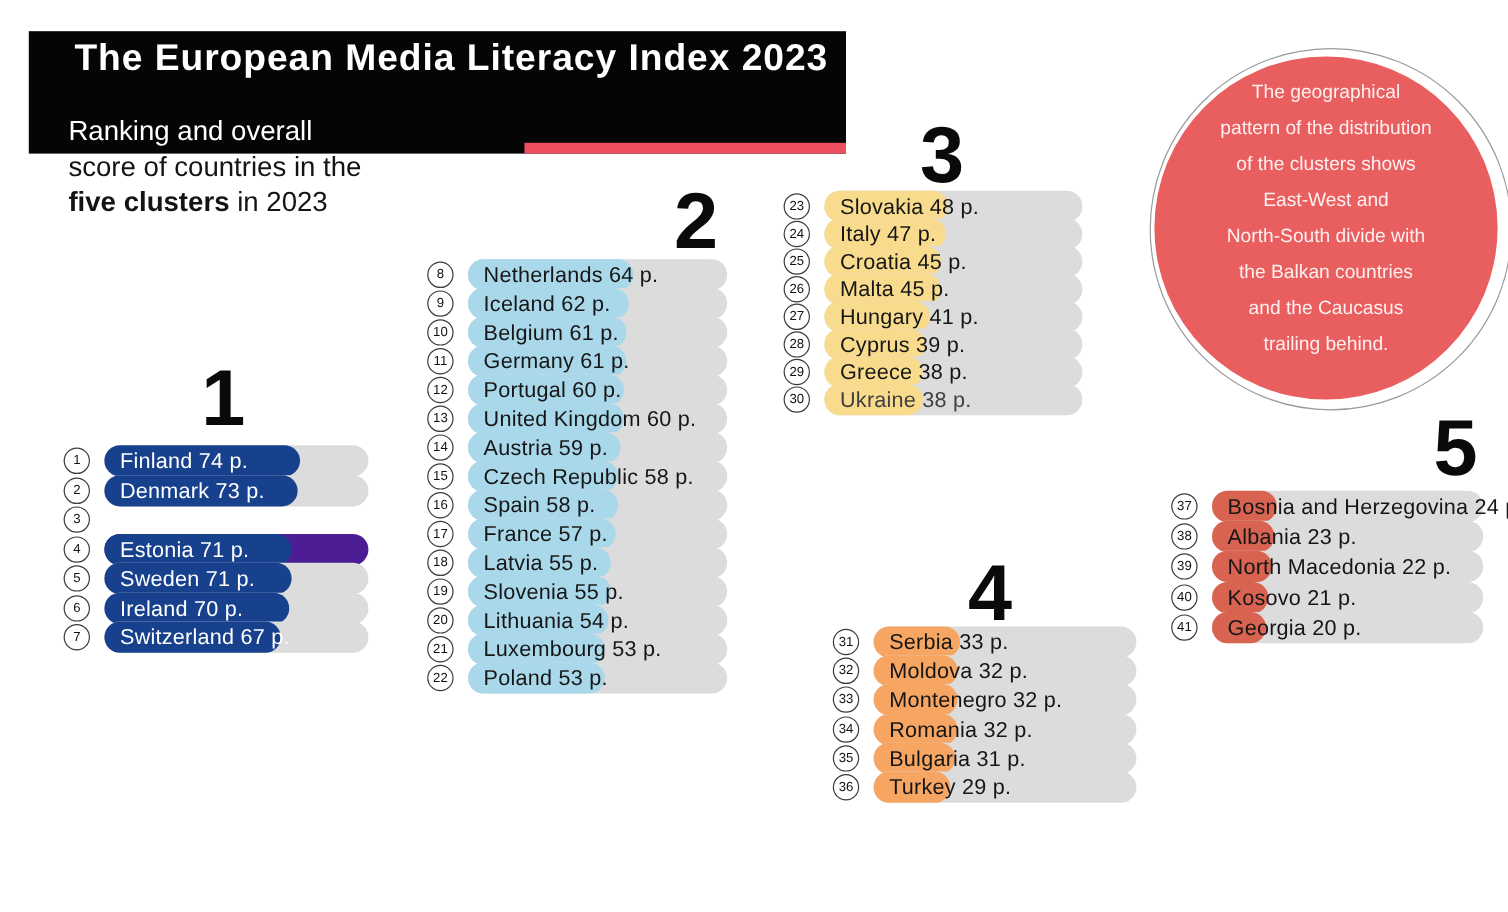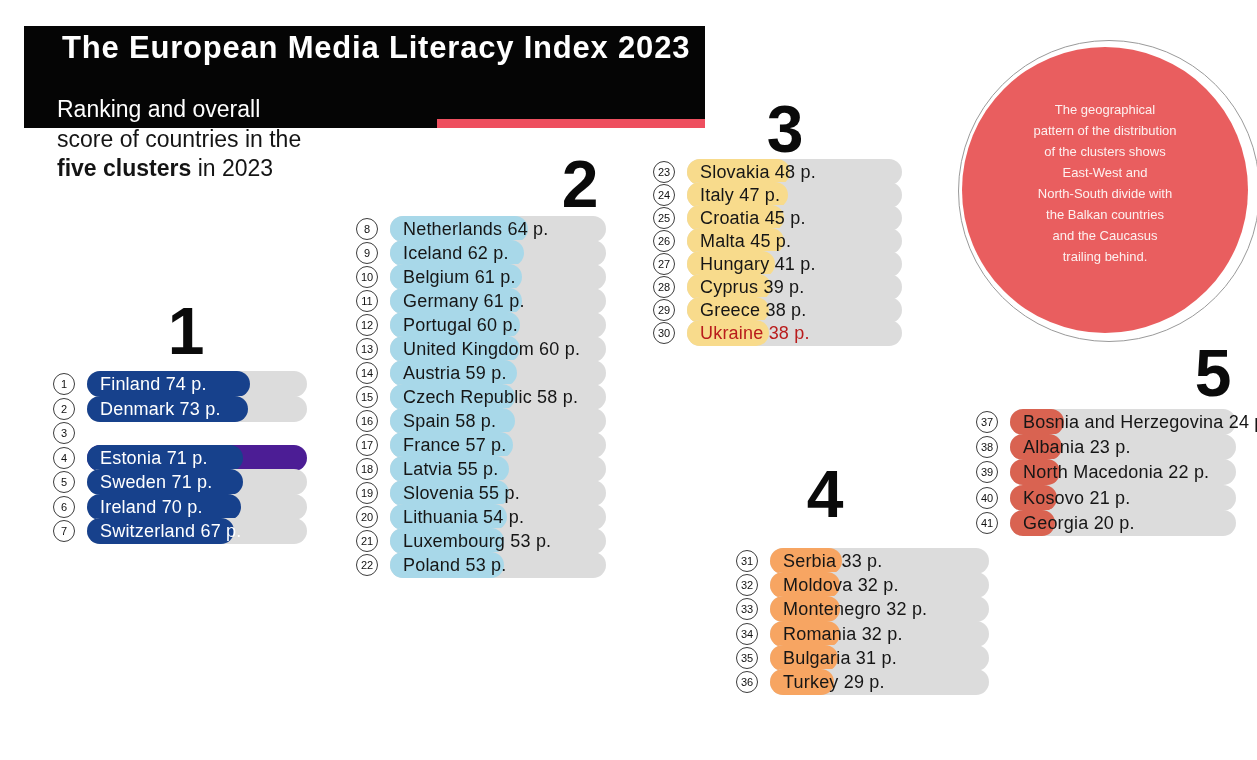--- a/index.html
+++ b/index.html
@@ -60,22 +60,22 @@
     width: 286px; height: 286px;
     border-radius: 50%;
     background: #e95e5f;
     z-index: 2;
     display: flex;
     align-items: center;
     justify-content: center;
   }
   .bubble-text {
     color: #fdf0ef;
-    font-size: 13px;
-    line-height: 21px;
+    font-size: 16px;
+    line-height: 30px;
     text-align: center;
     white-space: pre-line;
     margin-top: -14px;
   }
   .cluster-number {
     position: absolute;
     transform: translate(-50%, -50%);
     font-size: 66px;
     font-weight: 900;
     color: #0a0a0a;
@@ -363,26 +363,26 @@
           <span class="rank-badge">29</span>
           <div class="track" style="width: 215px; background: rgb(220, 220, 220);">
             <div class="fill" style="width: 38%; background: rgb(248, 219, 140);"></div>
             <span class="bar-label" style="color: rgb(22, 22, 22);">Greece 38 p.</span>
           </div>
         </div>
         <div class="row">
           <span class="rank-badge">30</span>
           <div class="track" style="width: 215px; background: rgb(220, 220, 220);">
             <div class="fill" style="width: 38%; background: rgb(248, 219, 140);"></div>
-            <span class="bar-label" style="color: #b91c1c;">Ukraine 38 p.</span>
+            <span class="bar-label" style="color: #404040;">Ukraine 38 p.</span>
           </div>
         </div>
       </div>
       <div class="cluster-number" style="left: 825px; top: 494px;">4</div>
-      <div class="cluster-group" style="left: 694px; top: 554px; row-gap: 10.2px; margin-left: 42px;">
+      <div class="cluster-group" style="left: 694px; top: 528px; row-gap: 10.2px;">
         <div class="row">
           <span class="rank-badge">31</span>
           <div class="track" style="width: 219px; background: rgb(220, 220, 220);">
             <div class="fill" style="width: 33%; background: rgb(247, 165, 98);"></div>
             <span class="bar-label" style="color: rgb(22, 22, 22);">Serbia 33 p.</span>
           </div>
         </div>
         <div class="row">
           <span class="rank-badge">32</span>
           <div class="track" style="width: 219px; background: rgb(220, 220, 220);">

